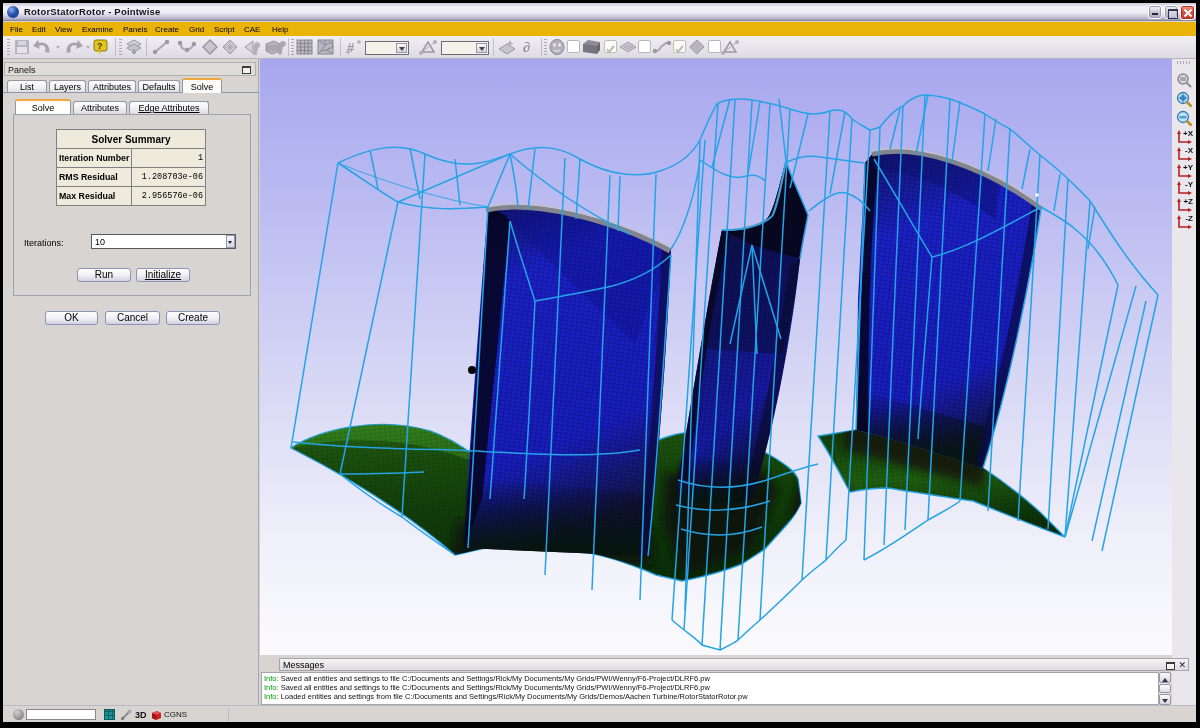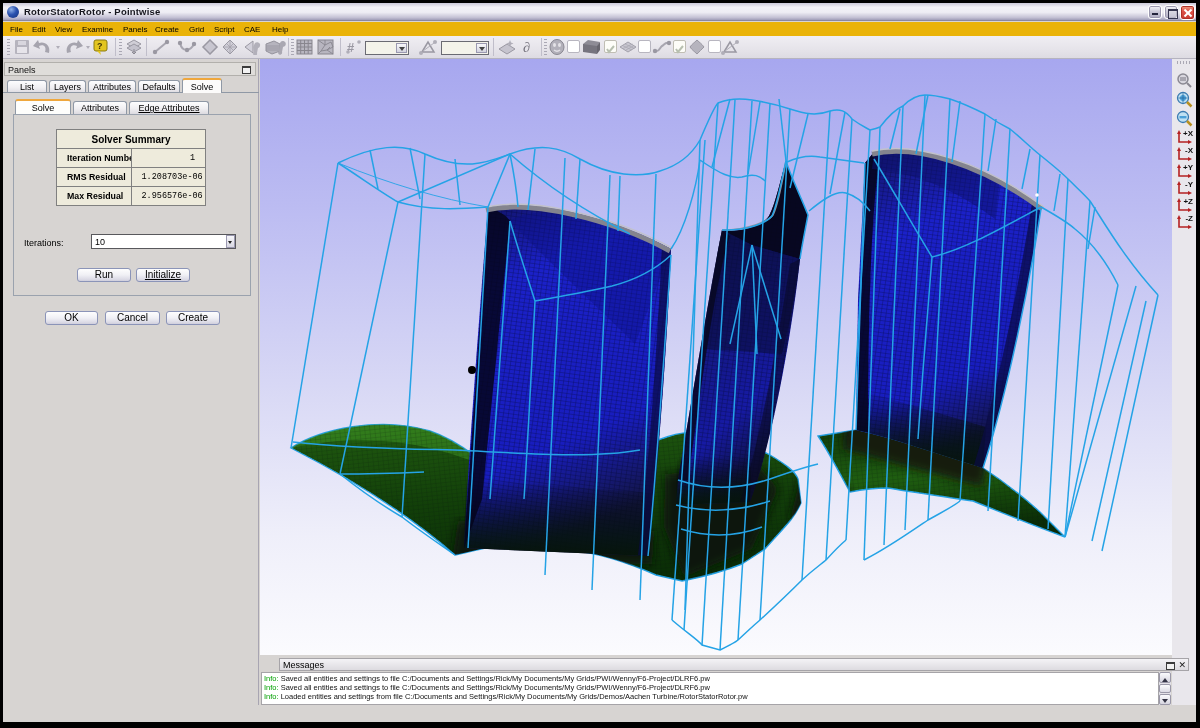--- a/index.html
+++ b/index.html
@@ -55,21 +55,21 @@
   #tabrow1 .tab.active { top:0px; }
   #tabline1 { position:absolute; left:0; top:33px; width:256px; height:1px; background:#8f98a5; }
   #innerpane { position:absolute; left:10px; top:55px; width:238px; height:182px;
     border:1px solid #9aa2ae; background:#d7d4d2; }
   #tabrow2 { position:absolute; left:10px; top:41px; width:246px; height:15px; }
   #tabrow2 .tab { top:1px; }
   #tabrow2 .tab.active { top:-1px; background:#fefefc; }
   
   #soltable { position:absolute; left:53px; top:70px; width:150px; border-collapse:collapse;
     background:#eeebdc; font-size:9.5px; table-layout:fixed; }
-  #soltable td { border:1px solid #808080; height:19px; padding:0 10px; white-space:nowrap; overflow:hidden; }
+  #soltable td { border:1px solid #808080; height:19px; padding:0 2px; white-space:nowrap; overflow:hidden; }
   #soltable .hdr { text-align:center; font-weight:bold; font-size:10px; }
   #soltable .lbl { font-weight:bold; width:81px; font-size:8.8px; }
   #soltable .val { font-family:"Liberation Mono", monospace; font-size:8.5px; text-align:right; }
   
   #iterlbl { position:absolute; left:21px; top:179px; font-size:9px; }
   #iterbox { position:absolute; left:88px; top:175px; width:145px; height:15px; background:#fff;
     border:1px solid #58585c; font-size:9px; }
   #iterbox span { position:absolute; left:3px; top:2px; }
   #iterspin { position:absolute; right:0px; top:0px; width:9px; height:13px;
     background:linear-gradient(180deg,#f6f6fa,#d8d7e2); border:1px solid #9a98b0; }
@@ -617,13 +617,31 @@
       <i>Info:</i> Saved all entities and settings to file C:/Documents and Settings/Rick/My Documents/My Grids/PWI/Wenny/F6-Project/DLRF6.pw<br>
       <i>Info:</i> Saved all entities and settings to file C:/Documents and Settings/Rick/My Documents/My Grids/PWI/Wenny/F6-Project/DLRF6.pw<br>
       <i>Info:</i> Loaded entities and settings from file C:/Documents and Settings/Rick/My Documents/My Grids/Demos/Aachen Turbine/RotorStatorRotor.pw
     </div>
     <div id="msgscroll">
       <div class="sbtn up" style="top:0"></div>
       <div class="sbtn dn" style="top:22px"></div>
       <div style="position:absolute; left:0; top:12px; width:12px; height:9px; border:1px solid #9a98a8; border-radius:2px; background:linear-gradient(180deg,#fbfbfd,#dcdbe4);"></div>
     </div>
   </div>
+  <div id="statusbar">
+    <div id="sphere"></div>
+    <div id="sfield"></div>
+    <div id="sgrid"></div>
+    <svg style="position:absolute;left:117px;top:3px" width="12" height="12" viewBox="0 0 12 12">
+      <line x1="2" y1="10" x2="9" y2="3" stroke="#8a8a92" stroke-width="2"></line>
+      <circle cx="9.5" cy="2.5" r="2" fill="#a8a8b0"></circle>
+        <circle cx="2.5" cy="9.5" r="1.6" fill="#77777e"></circle>
+    </svg>
+    <div id="s3d">3D</div>
+    <svg style="position:absolute;left:147px;top:3px" width="12" height="12" viewBox="0 0 12 12">
+      <path d="M2,4 L7,2 L11,4 L11,9 L6,11 L2,9 Z" fill="#cc1f1f"></path>
+      <path d="M2,4 L7,2 L11,4 L6,6 Z" fill="#e05050"></path>
+      <path d="M2,4 L6,6 L6,11 L2,9 Z" fill="#a01414"></path>
+    </svg>
+    <div id="scgns">CGNS</div>
+    <div class="statsep" style="left:225px"></div>
+  </div>
 </div>
 
 </body></html>

